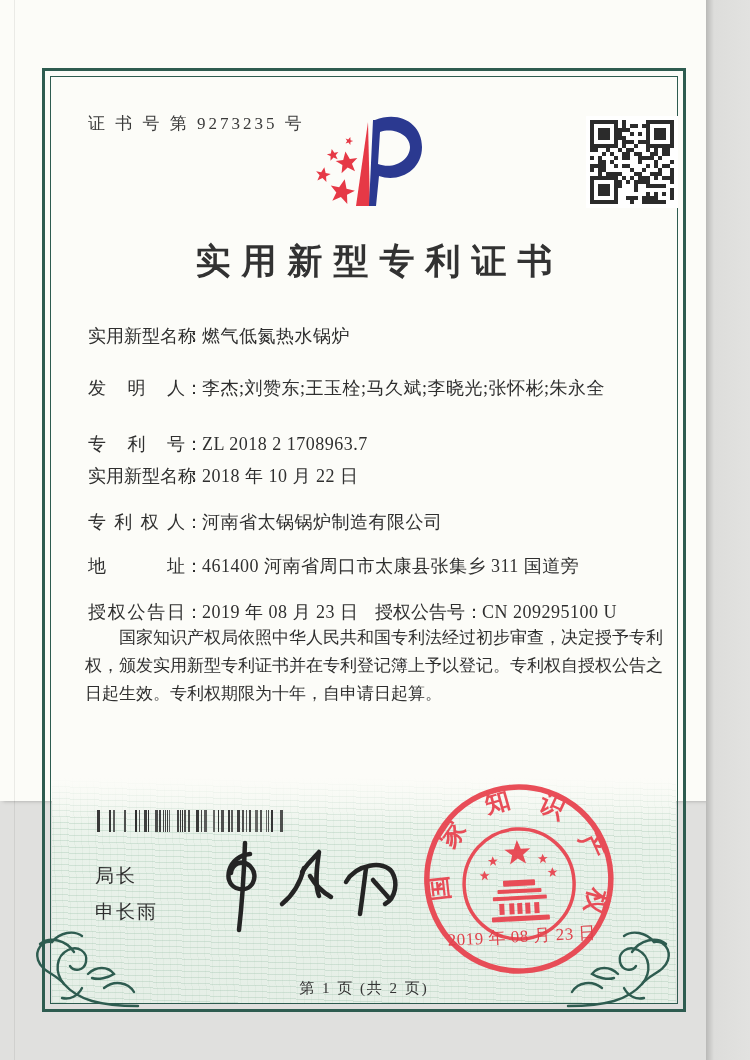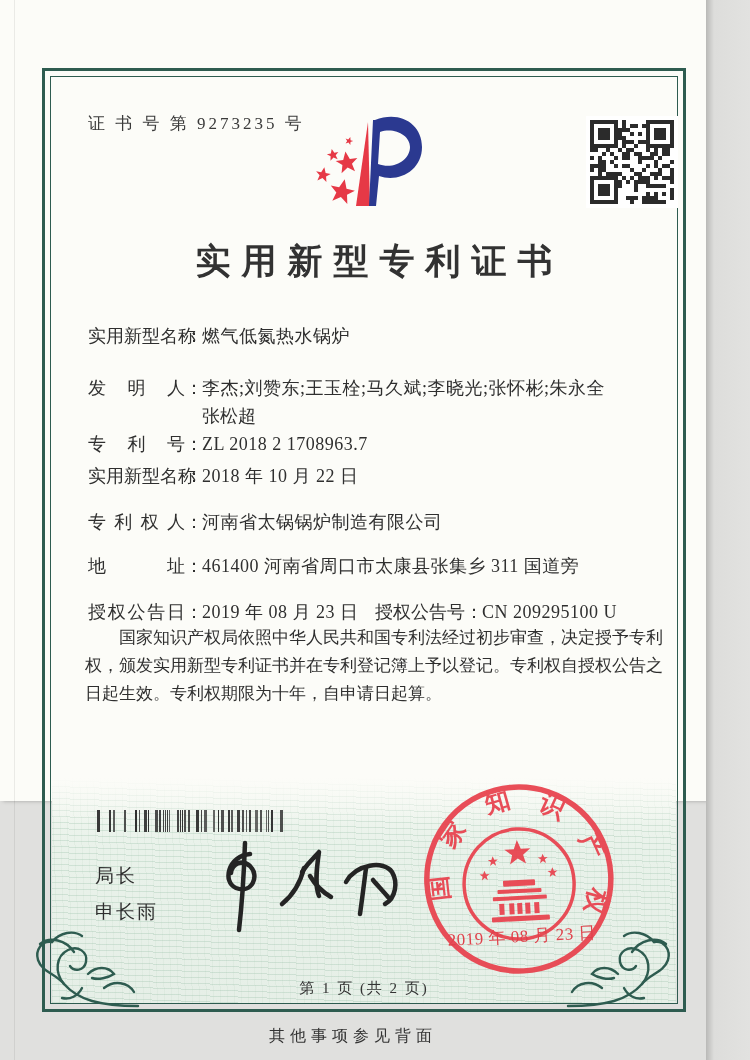--- a/index.html
+++ b/index.html
@@ -259,21 +259,20 @@
   </svg>
 
   <div class="title">实用新型专利证书</div>
 
   <div class="fields">
     <div class="frow" style="top:322px">
       <span class="flabel">实用新型名称</span><span class="colon">：</span><span class="fvalue">燃气低氮热水锅炉</span>
     </div>
     <div class="frow" style="top:374px">
       <span class="flabel">发明人</span><span class="colon">：</span><span class="fvalue">李杰;刘赞东;王玉栓;马久斌;李晓光;张怀彬;朱永全</span>
-      <div class="fwrap">张松超</div>
     </div>
     <div class="frow" style="top:430px">
       <span class="flabel">专利号</span><span class="colon">：</span><span class="fvalue">ZL 2018 2 1708963.7</span>
     </div>
     <div class="frow" style="top:462px">
       <span class="flabel">实用新型名称</span><span class="colon">：</span><span class="fvalue">2018 年 10 月 22 日</span>
     </div>
     <div class="frow" style="top:508px">
       <span class="flabel">专利权人</span><span class="colon">：</span><span class="fvalue">河南省太锅锅炉制造有限公司</span>
     </div>
@@ -399,18 +398,17 @@
       <path d="M108,84 C70,84 48,78 34,62 C24,50 26,34 38,28 C48,23 58,30 56,40 C54,49 44,50 40,44"></path>
       <path d="M34,62 C26,52 12,50 8,38 C5,28 12,18 22,20"></path>
       <path d="M44,30 C36,18 20,14 10,22"></path>
       <path d="M58,52 C66,44 78,44 84,52 C78,56 68,58 62,56"></path>
       <path d="M74,66 C84,58 98,60 104,70"></path>
       <path d="M22,20 C30,10 44,8 52,14"></path>
       <path d="M52,66 C48,74 40,78 32,76"></path>
     </g>
   </svg>
 
-  <div class="back-note">其他事项参见背面</div>
 
 </div>
 
 <div class="scan-edge-right"></div>
 <div class="scan-edge-left"></div>
 
 </body></html>

